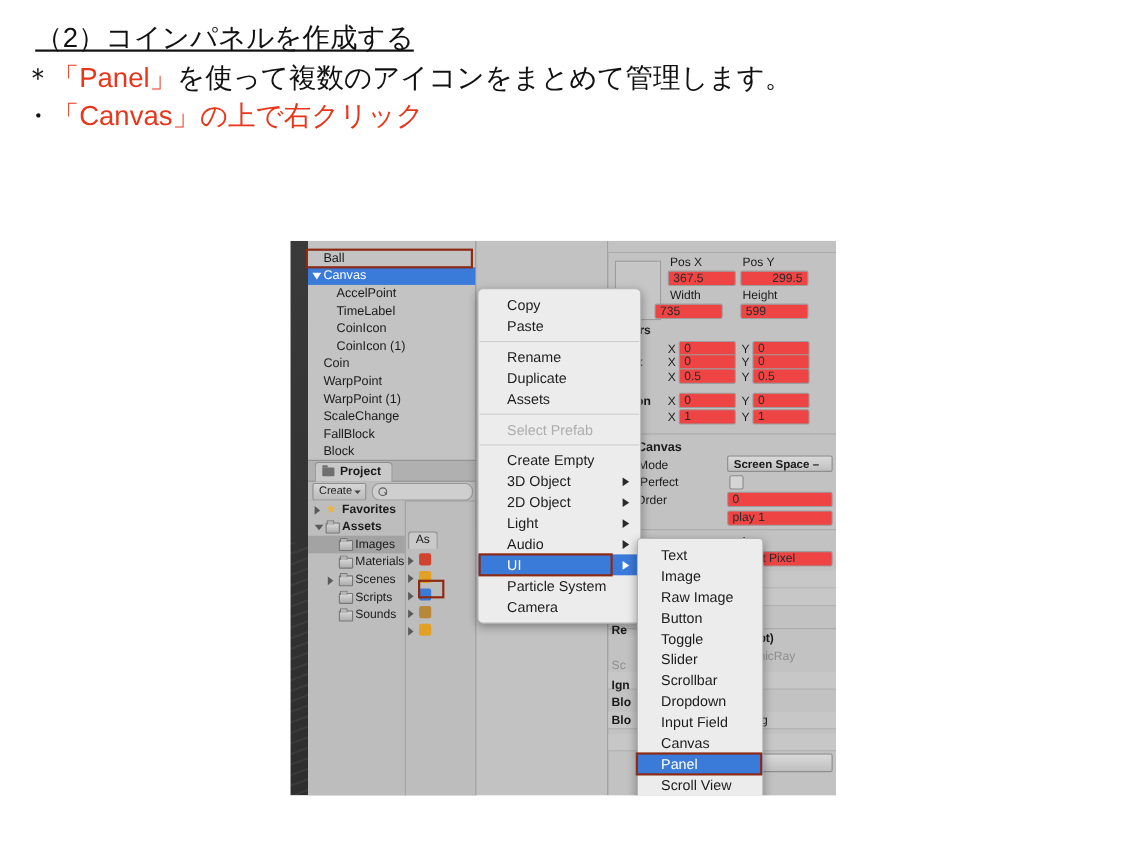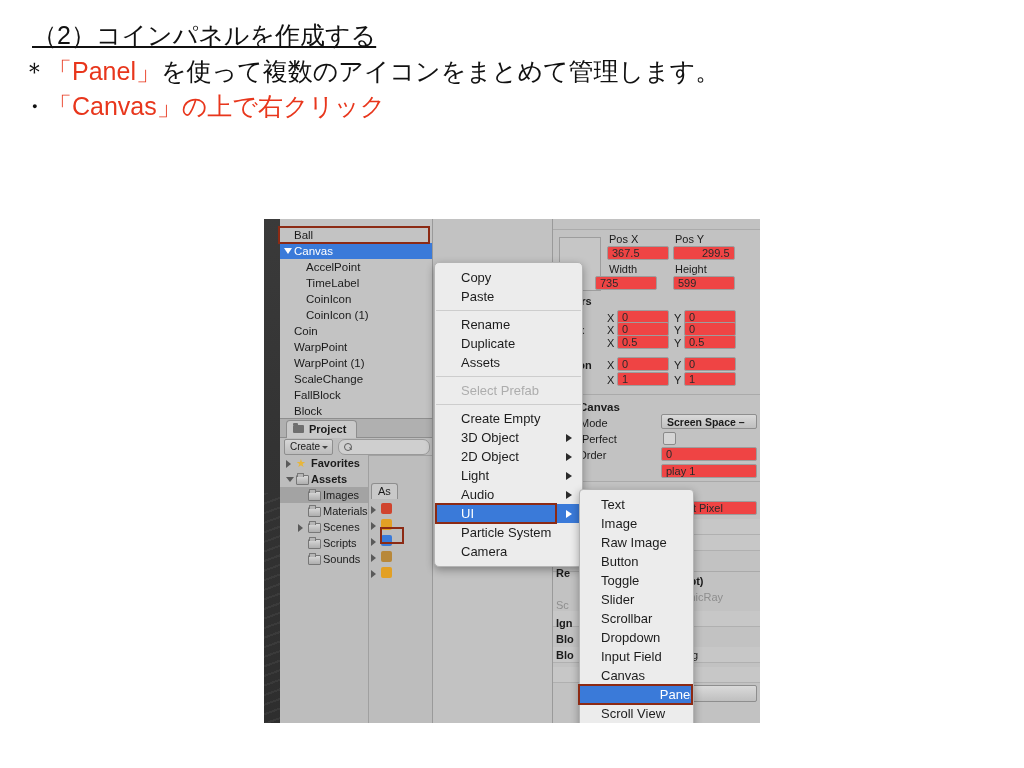--- a/index.html
+++ b/index.html
@@ -386,18 +386,18 @@
         <div class="mi"><span>Text</span></div>
         <div class="mi"><span>Image</span></div>
         <div class="mi"><span>Raw Image</span></div>
         <div class="mi"><span>Button</span></div>
         <div class="mi"><span>Toggle</span></div>
         <div class="mi"><span>Slider</span></div>
         <div class="mi"><span>Scrollbar</span></div>
         <div class="mi"><span>Dropdown</span></div>
         <div class="mi"><span>Input Field</span></div>
         <div class="mi"><span>Canvas</span></div>
-        <div class="mi hl" style="position: relative; text-align: right;"><span>Panel</span><span class="annot-box" style="left: -2px; top: -1px; width: 115px; height: 21px;"></span></div>
+        <div class="mi hl" style="position: relative;"><span>Panel</span><span class="annot-box" style="left: -2px; top: -1px; width: 115px; height: 21px;"></span></div>
         <div class="mi"><span>Scroll View</span></div>
       </div>
 
   </div>
 </div>
 
 </body></html>

